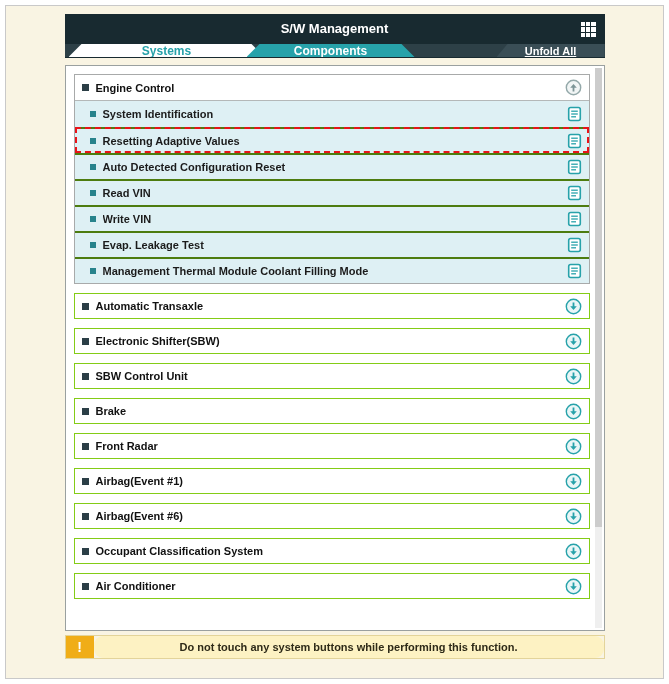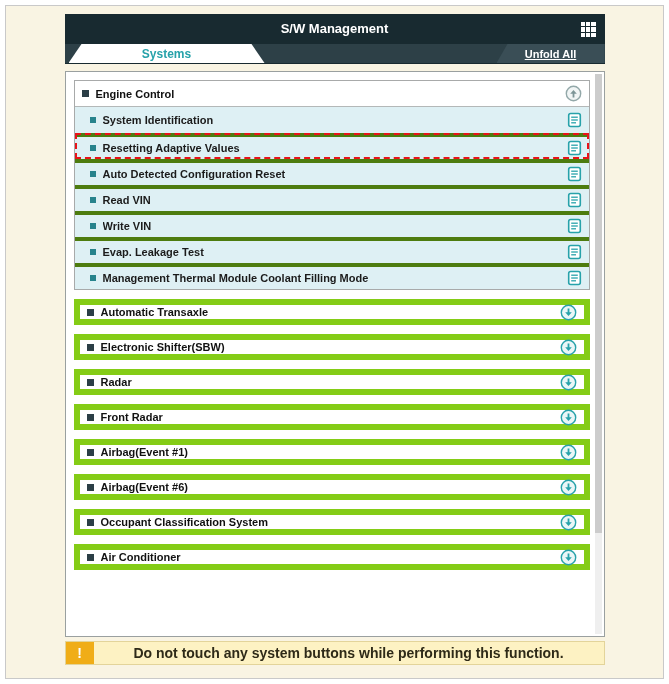--- a/index.html
+++ b/index.html
@@ -13,67 +13,67 @@
   
   .titlebar { position:relative; height:30px; background:#182a30; flex:0 0 auto; }
   .title { position:absolute; left:0; right:0; top:0; line-height:30px; text-align:center;
            color:#ffffff; font-size:13px; font-weight:700; }
   .grid-icon { position:absolute; right:9px; top:8px; width:15px; height:15px;
                display:grid; grid-template-columns:repeat(3,1fr); grid-template-rows:repeat(3,1fr);
                gap:1px; cursor:pointer; }
   .grid-icon i { background:#ffffff; }
 
   
-  .tabbar { position:relative; height:20px; background:#2d4047; display:flex; align-items:stretch;
+  .tabbar { position:relative; height:14px; background:#2d4047; display:flex; align-items:stretch;
             flex:0 0 auto; border-bottom:1px solid #182a30; }
   .tab { display:flex; align-items:center; justify-content:center;
          font-size:12px; font-weight:700; cursor:pointer; }
   .tab.systems { width:196px; margin-left:4px; background:#ffffff; color:#27a2aa;
                  clip-path:polygon(13px 0, calc(100% - 13px) 0, 100% 100%, 0 100%); }
   .tab.components { width:168px; margin-left:-18px; background:#27a2aa; color:#ffffff;
                     clip-path:polygon(13px 0, calc(100% - 13px) 0, 100% 100%, 0 100%); }
   .unfold { margin-left:auto; width:108px; background:#3a4e56; color:#ffffff;
             font-size:11px; font-weight:700; display:flex; align-items:center; justify-content:center;
             clip-path:polygon(11px 0, 100% 0, 100% 100%, 0 100%); cursor:pointer;text-decoration:underline; }
 
   
   .content { position:relative; margin-top:7px; height:566px; background:#ffffff;
              border:1px solid #9aa0a0; padding:8px 14px 17px 8px; overflow:hidden; flex:0 0 auto; }
 
   .row { display:flex; align-items:center; height:26px; padding:0 7px; }
-  .section-row { background:#ffffff; border:6px solid #84cc16; margin-bottom:9px;
+  .section-row { background:#ffffff; border:1px solid #84cc16; margin-bottom:9px;
                  font-size:11px; font-weight:700; color:#111111; cursor:pointer; }
 
   .engine-block { border:1px solid #a8aaaa; margin-bottom:9px; }
   .engine-block .header-row { border:none; border-bottom:1px solid #b4b8b8; margin:0;
                               background:#ffffff; font-size:11px; font-weight:700; color:#111; cursor:pointer; }
   .subrow { display:flex; align-items:center; height:26px; padding:0 7px 0 15px;
-            background:#def0f4; border-top:4px solid #4d7c0f; font-size:11px; font-weight:600;
+            background:#def0f4; border-top:2px solid #4d7c0f; font-size:11px; font-weight:600;
             color:#1b1b1b; cursor:pointer; }
   .subrow:first-child { border-top:none; }
   .subrow.hl { outline:2px dashed #e81319; outline-offset:-2px; }
 
   .bullet { width:7px; height:7px; margin-right:7px; flex:0 0 auto; }
   .bullet.dark { background:#2b3e46; }
   .bullet.teal { background:#27838c; width:6px; height:6px; }
 
   .row-label { white-space:nowrap; overflow:hidden; }
   .row-icon { margin-left:auto; display:flex; align-items:center; flex:0 0 auto; }
 
   
   .scrollbar { position:absolute; top:2px; right:2px; bottom:2px; width:7px; background:#efefef; }
   .scrollbar .thumb { position:absolute; top:0; left:0; width:100%; height:82%; background:#cccccc; }
 
   
   .warnbar { display:flex; align-items:stretch; height:24px; margin-top:4px; flex:0 0 auto;
              border:1px solid #e3d49a; }
   .warn-icon { width:28px; background:#f0ad17; color:#ffffff; font-weight:700; font-size:14px;
                display:flex; align-items:center; justify-content:center; flex:0 0 auto; }
-  .warn-text { flex:1; background:#fdf2c3; color:#2e2a18; font-size:14px; font-weight:700;
-               display:flex; align-items:center; justify-content:center; }
+  .warn-text { flex:1; background:#fdf2c3; color:#2e2a18; font-size:11px; font-weight:700;
+               display:flex; align-items:center; justify-content:center;border-radius:9px; }
 </style>
 </head>
 <body>
 
 <div class="page">
   <div class="app">
 
     <header class="titlebar">
       <h1 class="title">S/W Management</h1>
       <span class="grid-icon">
@@ -85,20 +85,23 @@
           <i></i>
           <i></i>
           <i></i>
           <i></i>
       </span>
     </header>
 
     <nav class="tabbar">
       <div class="tab systems">
         <span>Systems</span>
+      </div>
+      <div class="tab components">
+        <span>Components</span>
       </div>
       <div class="unfold">
         <span>Unfold All</span>
       </div>
     </nav>
 
     <main class="content">
       <div class="engine-block">
         <div class="row header-row">
           <span class="bullet dark"></span>
@@ -217,21 +220,32 @@
             <span class="row-icon">
               <svg width="17" height="17" viewBox="0 0 17 17">
   <circle cx="8.5" cy="8.5" r="7.2" fill="#eaf6f7" stroke="#27a2aa" stroke-width="1.4"></circle>
   <path d="M8.5 4.5 v5" stroke="#27a2aa" stroke-width="1.8"></path>
   <path d="M5.2 8.2 L8.5 12 L11.8 8.2 Z" fill="#27a2aa"></path>
               </svg>
             </span>
           </div>
           <div class="row section-row">
             <span class="bullet dark"></span>
-            <span class="row-label">Radar</span>
+            <span class="row-label">SBW Control Unit</span>
+            <span class="row-icon">
+              <svg width="17" height="17" viewBox="0 0 17 17">
+  <circle cx="8.5" cy="8.5" r="7.2" fill="#eaf6f7" stroke="#27a2aa" stroke-width="1.4"></circle>
+  <path d="M8.5 4.5 v5" stroke="#27a2aa" stroke-width="1.8"></path>
+  <path d="M5.2 8.2 L8.5 12 L11.8 8.2 Z" fill="#27a2aa"></path>
+              </svg>
+            </span>
+          </div>
+          <div class="row section-row">
+            <span class="bullet dark"></span>
+            <span class="row-label">Brake</span>
             <span class="row-icon">
               <svg width="17" height="17" viewBox="0 0 17 17">
   <circle cx="8.5" cy="8.5" r="7.2" fill="#eaf6f7" stroke="#27a2aa" stroke-width="1.4"></circle>
   <path d="M8.5 4.5 v5" stroke="#27a2aa" stroke-width="1.8"></path>
   <path d="M5.2 8.2 L8.5 12 L11.8 8.2 Z" fill="#27a2aa"></path>
               </svg>
             </span>
           </div>
           <div class="row section-row">
             <span class="bullet dark"></span>

